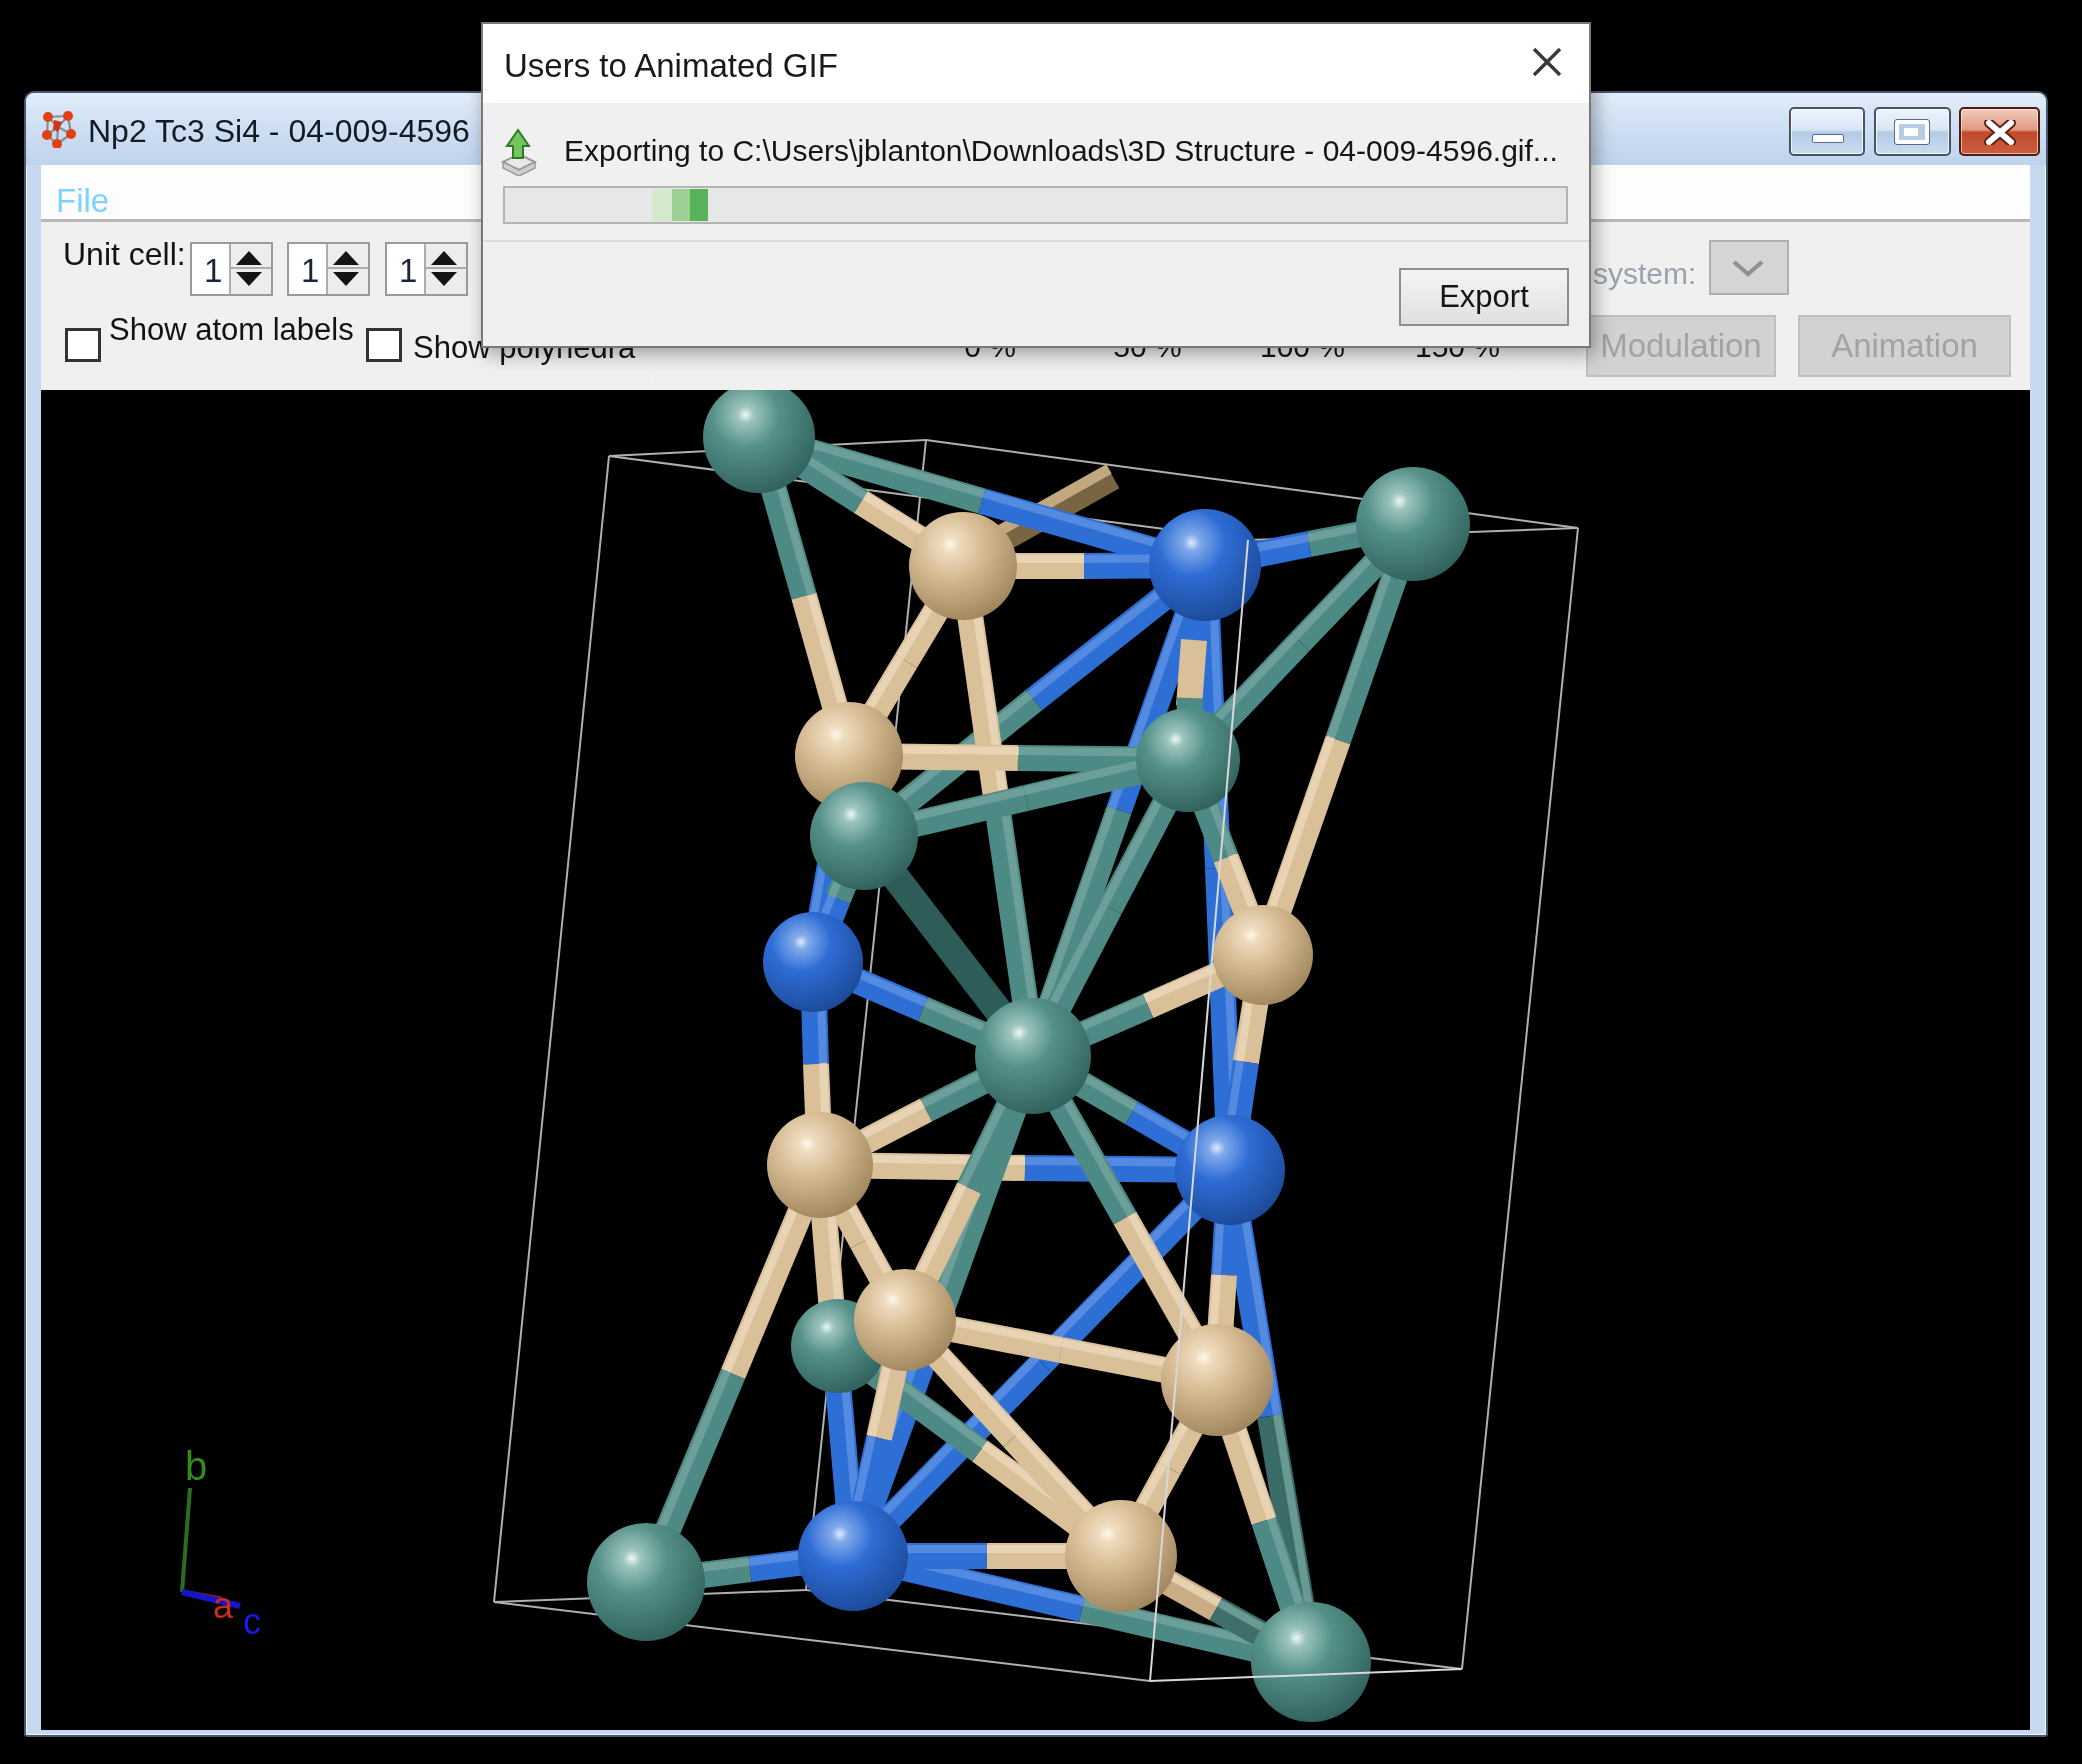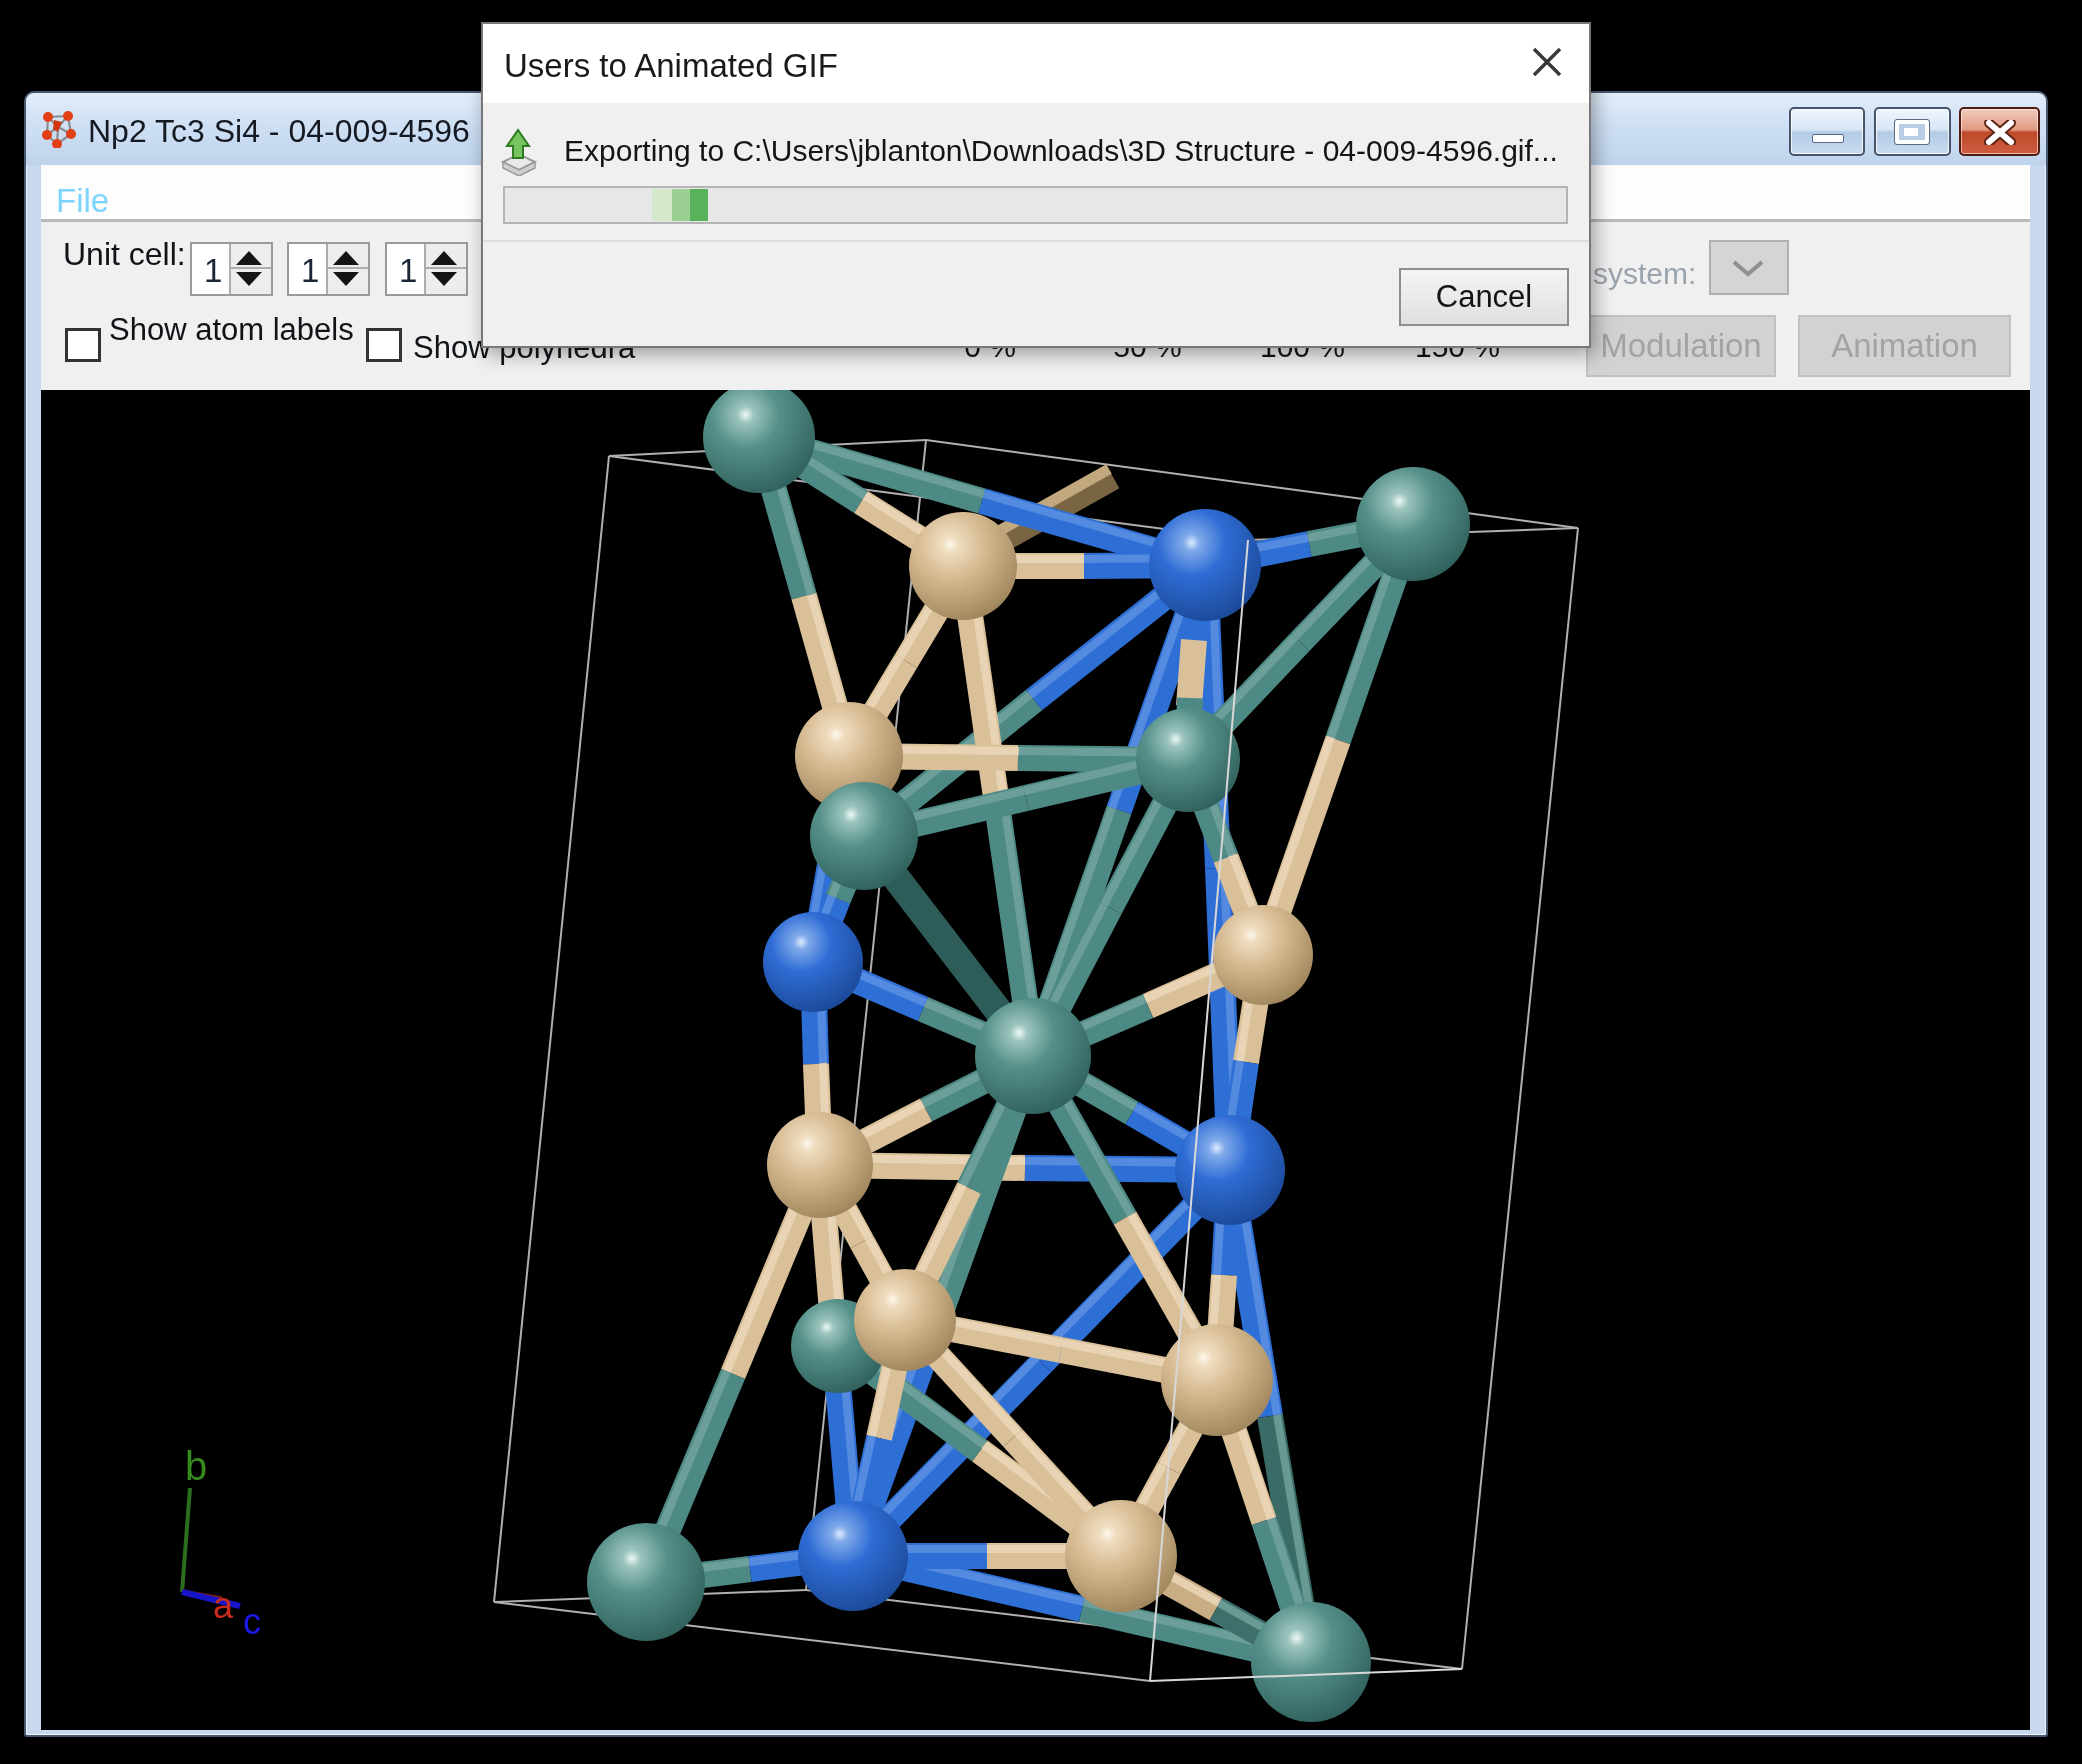--- a/index.html
+++ b/index.html
@@ -348,13 +348,13 @@
 
 <div class="abs" style="left:564px;top:134px;font-size:30px;color:#151515;">Exporting to C:\Users\jblanton\Downloads\3D Structure - 04-009-4596.gif...</div>
 
 <div class="abs" style="left:503px;top:186px;width:1065px;height:38px;background:#e7e7e7;border:2px solid #b4b4b4;"></div>
 <div class="abs" style="left:652px;top:189px;width:20px;height:32px;background:#d4e8cc;"></div>
 <div class="abs" style="left:672px;top:189px;width:18px;height:32px;background:#9ccf92;"></div>
 <div class="abs" style="left:690px;top:189px;width:18px;height:32px;background:#58b25a;"></div>
 
 <div class="abs" style="left:483px;top:240px;width:1106px;height:2px;background:#dcdcdc;"></div>
 
-<div class="abs" style="left:1399px;top:268px;width:170px;height:58px;background:linear-gradient(#f4f4f4,#e0e0e0);border:2px solid #8e8e8e;font-size:31px;color:#151515;text-align:center;line-height:54px;">Cancel</div>
+<div class="abs" style="left:1399px;top:268px;width:170px;height:58px;background:linear-gradient(#f4f4f4,#e0e0e0);border:2px solid #8e8e8e;font-size:31px;color:#151515;text-align:center;line-height:54px;">Export</div>
 
 </body></html>

